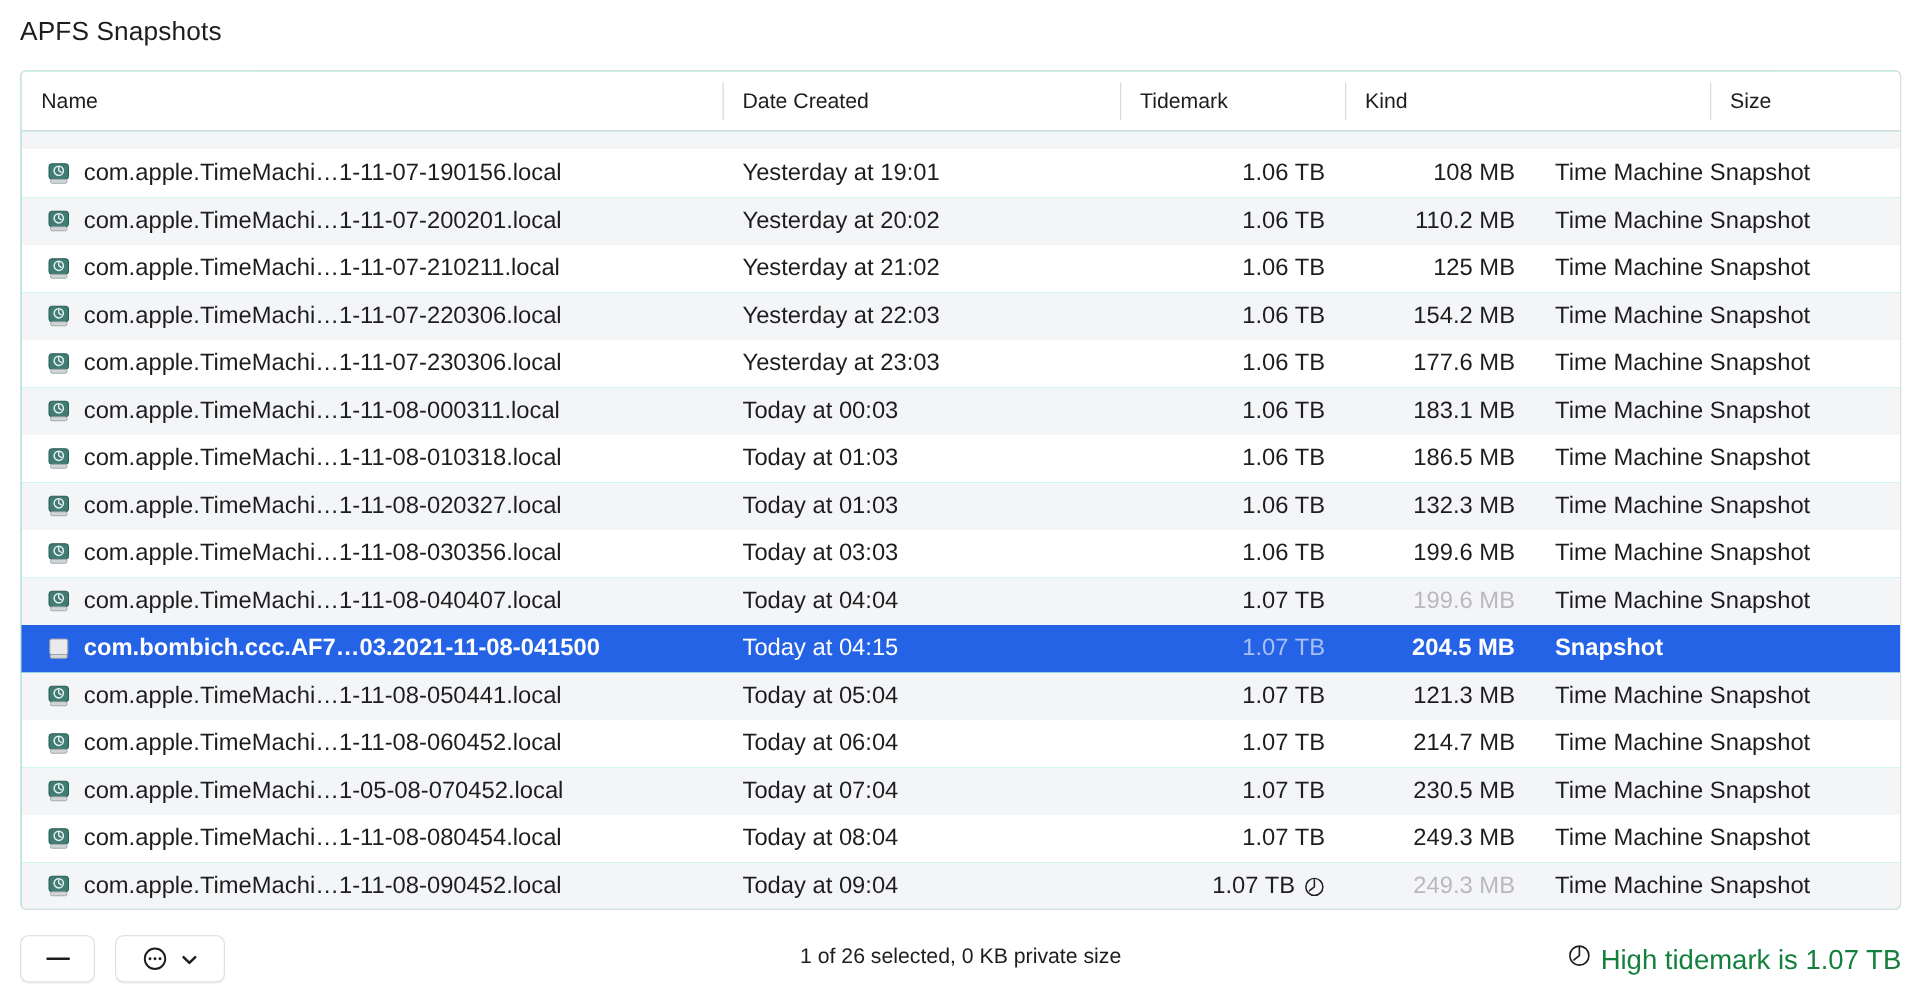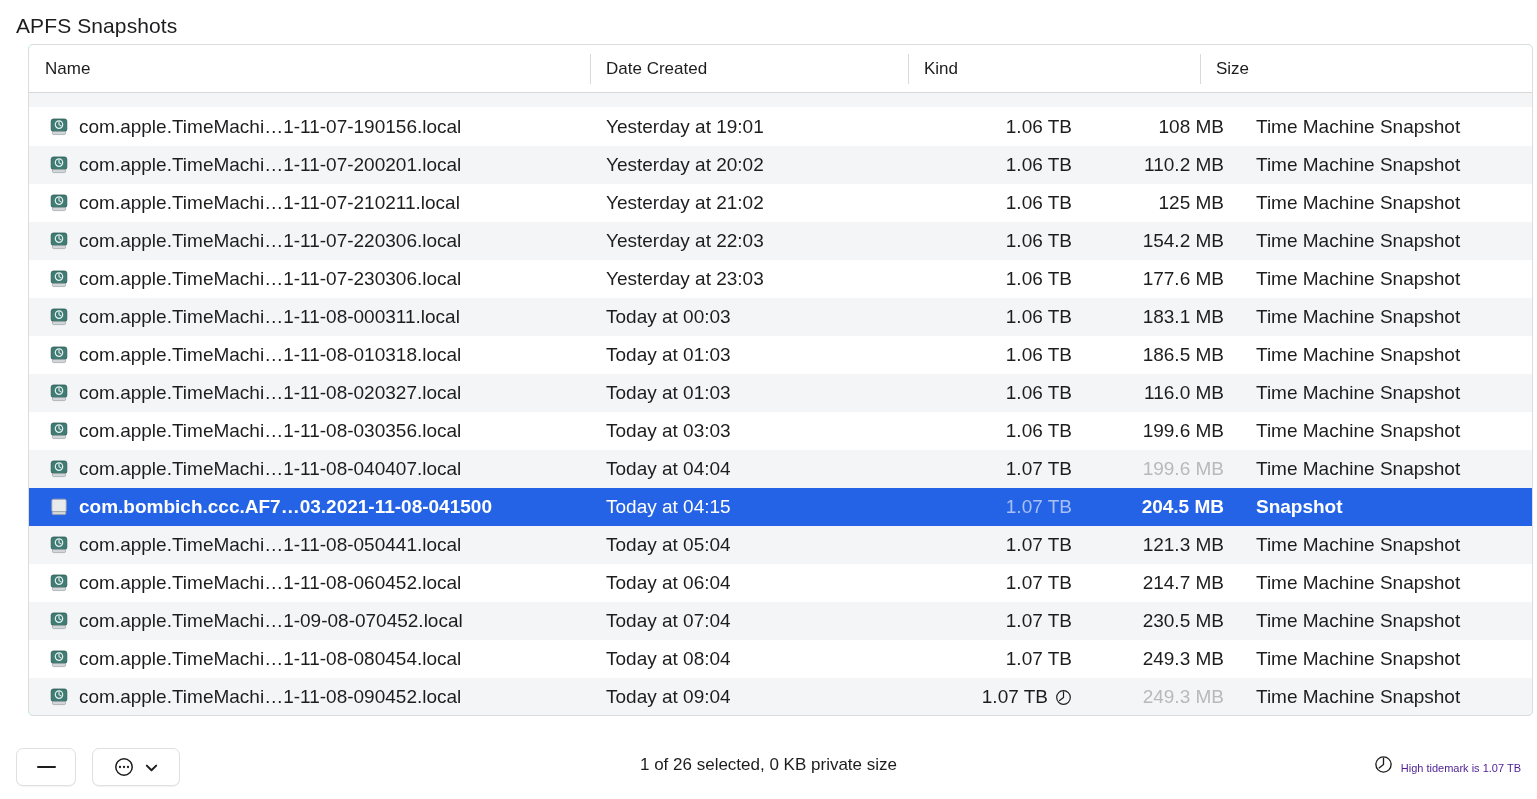--- a/index.html
+++ b/index.html
@@ -26,28 +26,27 @@
     font-size: 21px;
     color: #1d1d1f;
     letter-spacing: 0.1px;
     line-height: 28px;
   }
 
   
   .table-shell {
     position: absolute;
     left: 16px;
-    top: 44px;
+    top: 56px;
     width: 1505px;
     height: 672px;
     border: 1px solid #dcdcdc;
     border-radius: 5px;
     background: #5eead4;
     overflow: hidden;
-    margin-left: 12px;
   }
 
   
   .thead {
     position: relative;
     height: 48px;
     background: #ffffff;
     border-bottom: 1px solid #d8d8d8;
     display: flex;
     align-items: center;
@@ -169,40 +168,41 @@
   .footer-status {
     position: absolute;
     left: 0; right: 0; top: 15px;
     text-align: center;
     font-size: 17px;
     color: #1d1d1f;
   }
   .footer-tidemark {
     position: absolute;
     right: 16px; top: 15px;
-    font-size: 11px;
-    color: #4c1d95;
-    display: flex;
-    align-items: flex-end;
+    font-size: 22px;
+    color: #15803d;
+    display: flex;
+    align-items: flex-start;
     gap: 8px;
   }
   .footer-tidemark .clock-glyph { width: 19px; height: 19px; }
 </style>
 </head>
 <body>
 
 <div id="root">
 
   <div class="page-title">APFS Snapshots</div>
 
   <div class="table-shell">
 
     <div class="thead">
       <div class="th c-name">Name</div>
       <div class="th c-date">Date Created</div>
+      <div class="th c-tidemark">Tidemark</div>
       <div class="th c-kind">Kind</div>
       <div class="th c-size">Size</div>
     </div>
 
     <div class="tbody">
       <div class="clip-top"></div>
 
     <div class="row odd">
           <div class="cell c-name">
             <span>
@@ -361,21 +361,21 @@
                 <rect x="3.4" y="14.4" width="13.2" height="3.2" rx="1.3" fill="#d2d6d8"></rect>
                 <rect x="3.4" y="14.4" width="13.2" height="3.2" rx="1.3" fill="none" stroke="#9aa2a6" stroke-width="0.7"></rect>
               </svg>
             </span>
             <span class="name-text">com.apple.TimeMachi…1-11-08-020327.local</span>
           </div>
           <div class="cell c-date">Today at 01:03</div>
           <div class="cell c-tidemark">
             <span>1.06 TB</span>
           </div>
-          <div class="cell c-size">116.0 MB</div>
+          <div class="cell c-size">132.3 MB</div>
           <div class="cell c-kind">Time Machine Snapshot</div>
         </div>
         <div class="row odd">
           <div class="cell c-name">
             <span>
               <svg viewBox="0 0 20 20" class="disk-icon">
                 <rect x="2.2" y="2" width="15.6" height="12.4" rx="2.2" fill="#3f7c74"></rect>
                 <rect x="2.2" y="2" width="15.6" height="12.4" rx="2.2" fill="none" stroke="#2c5b55" stroke-width="0.8"></rect>
                 <circle cx="10" cy="7.6" r="3.7" fill="none" stroke="#eaf2f1" stroke-width="1.2"></circle>
                 <path d="M10 7.6 L10 5.0 M10 7.6 L12.0 8.9" fill="none" stroke="#eaf2f1" stroke-width="1.1" stroke-linecap="round"></path>
@@ -479,21 +479,21 @@
             <span>
               <svg viewBox="0 0 20 20" class="disk-icon">
                 <rect x="2.2" y="2" width="15.6" height="12.4" rx="2.2" fill="#3f7c74"></rect>
                 <rect x="2.2" y="2" width="15.6" height="12.4" rx="2.2" fill="none" stroke="#2c5b55" stroke-width="0.8"></rect>
                 <circle cx="10" cy="7.6" r="3.7" fill="none" stroke="#eaf2f1" stroke-width="1.2"></circle>
                 <path d="M10 7.6 L10 5.0 M10 7.6 L12.0 8.9" fill="none" stroke="#eaf2f1" stroke-width="1.1" stroke-linecap="round"></path>
                 <rect x="3.4" y="14.4" width="13.2" height="3.2" rx="1.3" fill="#d2d6d8"></rect>
                 <rect x="3.4" y="14.4" width="13.2" height="3.2" rx="1.3" fill="none" stroke="#9aa2a6" stroke-width="0.7"></rect>
               </svg>
             </span>
-            <span class="name-text">com.apple.TimeMachi…1-09-08-070452.local</span>
+            <span class="name-text">com.apple.TimeMachi…1-05-08-070452.local</span>
           </div>
           <div class="cell c-date">Today at 07:04</div>
           <div class="cell c-tidemark">
             <span>1.07 TB</span>
           </div>
           <div class="cell c-size">230.5 MB</div>
           <div class="cell c-kind">Time Machine Snapshot</div>
         </div>
         <div class="row odd">
           <div class="cell c-name">

